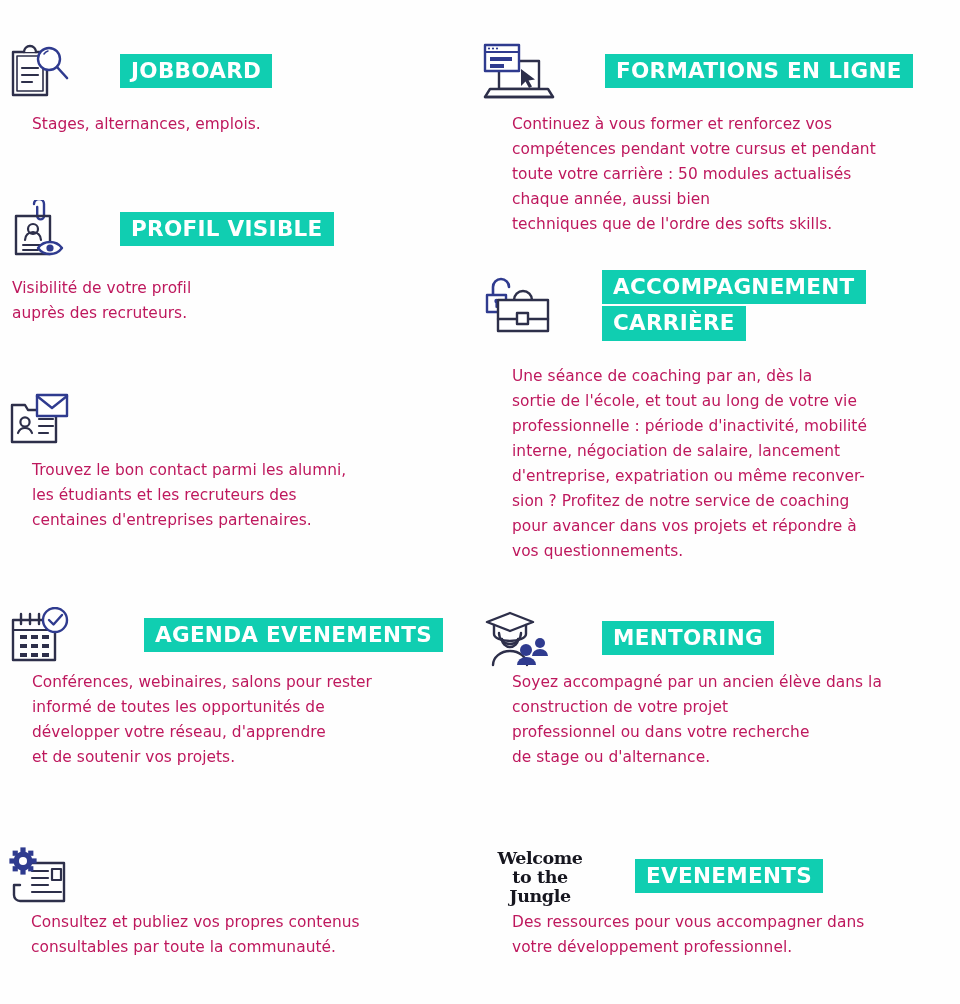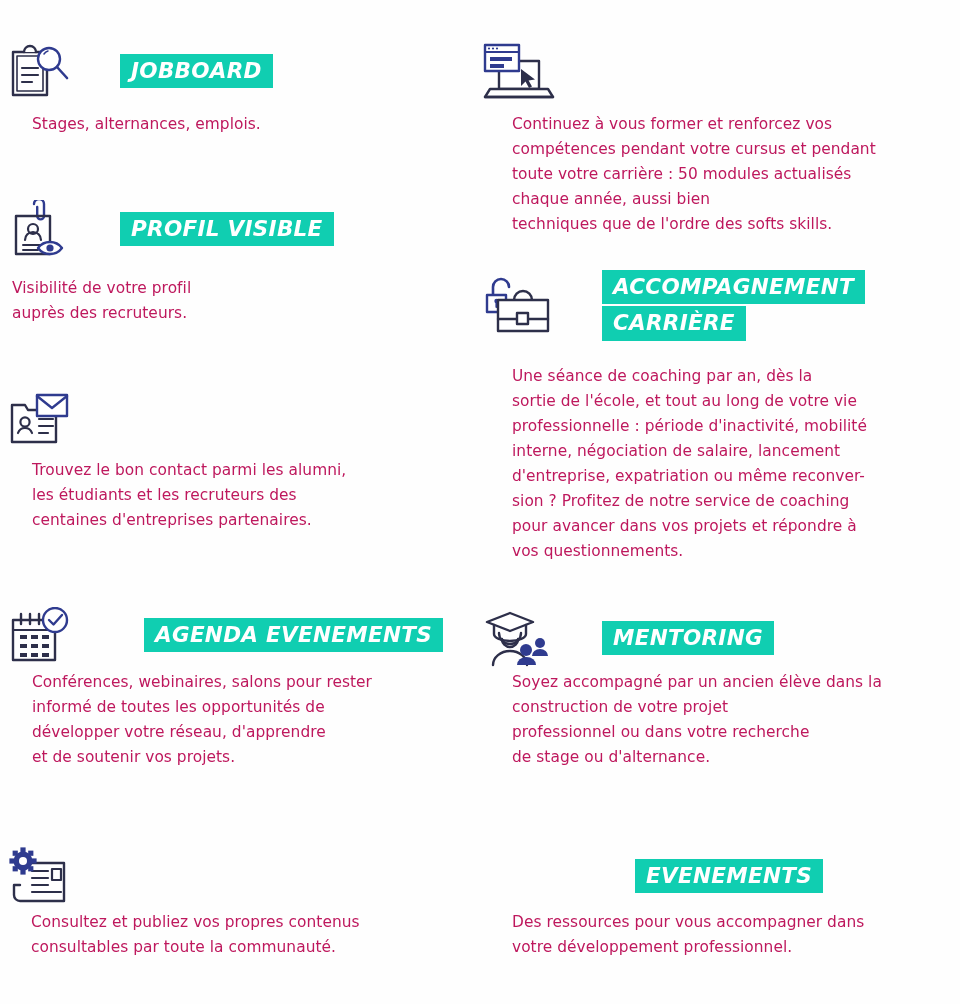--- a/index.html
+++ b/index.html
@@ -64,21 +64,20 @@
   .title-line {
     display: inline-block;
     background: #10ceb1;
     color: #ffffff;
     font-size: 21.5px;
     font-weight: 700;
     letter-spacing: 0.3px;
     line-height: 1.0;
     padding: 6px 11px 7px 11px;
     white-space: nowrap;
-    font-style: italic;
   }
   .title-line + .title-line { margin-top: 2px; }
 
   .desc {
     color: #be185d;
     font-size: 15.4px;
     line-height: 25px;
     white-space: pre-line;
     letter-spacing: 0.05px;
   }
@@ -235,20 +234,23 @@
               <rect x="3" y="4" width="34" height="26" stroke="#2f3b8f" stroke-width="2.4" fill="#fff"></rect>
               <line x1="3" y1="11" x2="37" y2="11" stroke="#2f3b8f" stroke-width="2"></line>
               <circle cx="7" cy="7.5" r="1.1" fill="#2f3b8f"></circle>
               <circle cx="11" cy="7.5" r="1.1" fill="#2f3b8f"></circle>
               <circle cx="15" cy="7.5" r="1.1" fill="#2f3b8f"></circle>
               <rect x="8" y="16" width="22" height="4" fill="#2f3b8f"></rect>
               <rect x="8" y="23" width="14" height="4" fill="#2f3b8f"></rect>
               <path d="M39 28 L39 45 L43.5 40.5 L47 47 L50 45.5 L46.6 39.5 L53 38.5 z" fill="#2d2f4a"></path>
             </svg>
           </div>
+          <div class="title-wrap" style="left: 125px;">
+            <span class="title-line">FORMATIONS EN LIGNE</span>
+          </div>
         </div>
         <div class="desc" style="position: absolute; left: 32px; top: 72px;">Continuez à vous former et renforcez vos
 compétences pendant votre cursus et pendant
 toute votre carrière : 50 modules actualisés
 chaque année, aussi bien
 techniques que de l'ordre des softs skills.</div>
       </div>
       <div class="feature" style="top: 274px;">
         <div class="feature-head">
           <div class="icon-box">
@@ -296,20 +298,24 @@
             <span class="title-line">MENTORING</span>
           </div>
         </div>
         <div class="desc" style="position: absolute; left: 32px; top: 63px;">Soyez accompagné par un ancien élève dans la
 construction de votre projet
 professionnel ou dans votre recherche
 de stage ou d'alternance.</div>
       </div>
       <div class="feature" style="top: 845px;">
         <div class="feature-head">
+          <div class="wttj">
+            <div class="l1">Welcome</div>
+            <div class="l2">to the Jungle</div>
+          </div>
           <div class="title-wrap" style="left: 155px;">
             <span class="title-line">EVENEMENTS</span>
           </div>
         </div>
         <div class="desc" style="position: absolute; left: 32px; top: 65px;">Des ressources pour vous accompagner dans
 votre développement professionnel.</div>
       </div>
     </div>
 
 </div>

